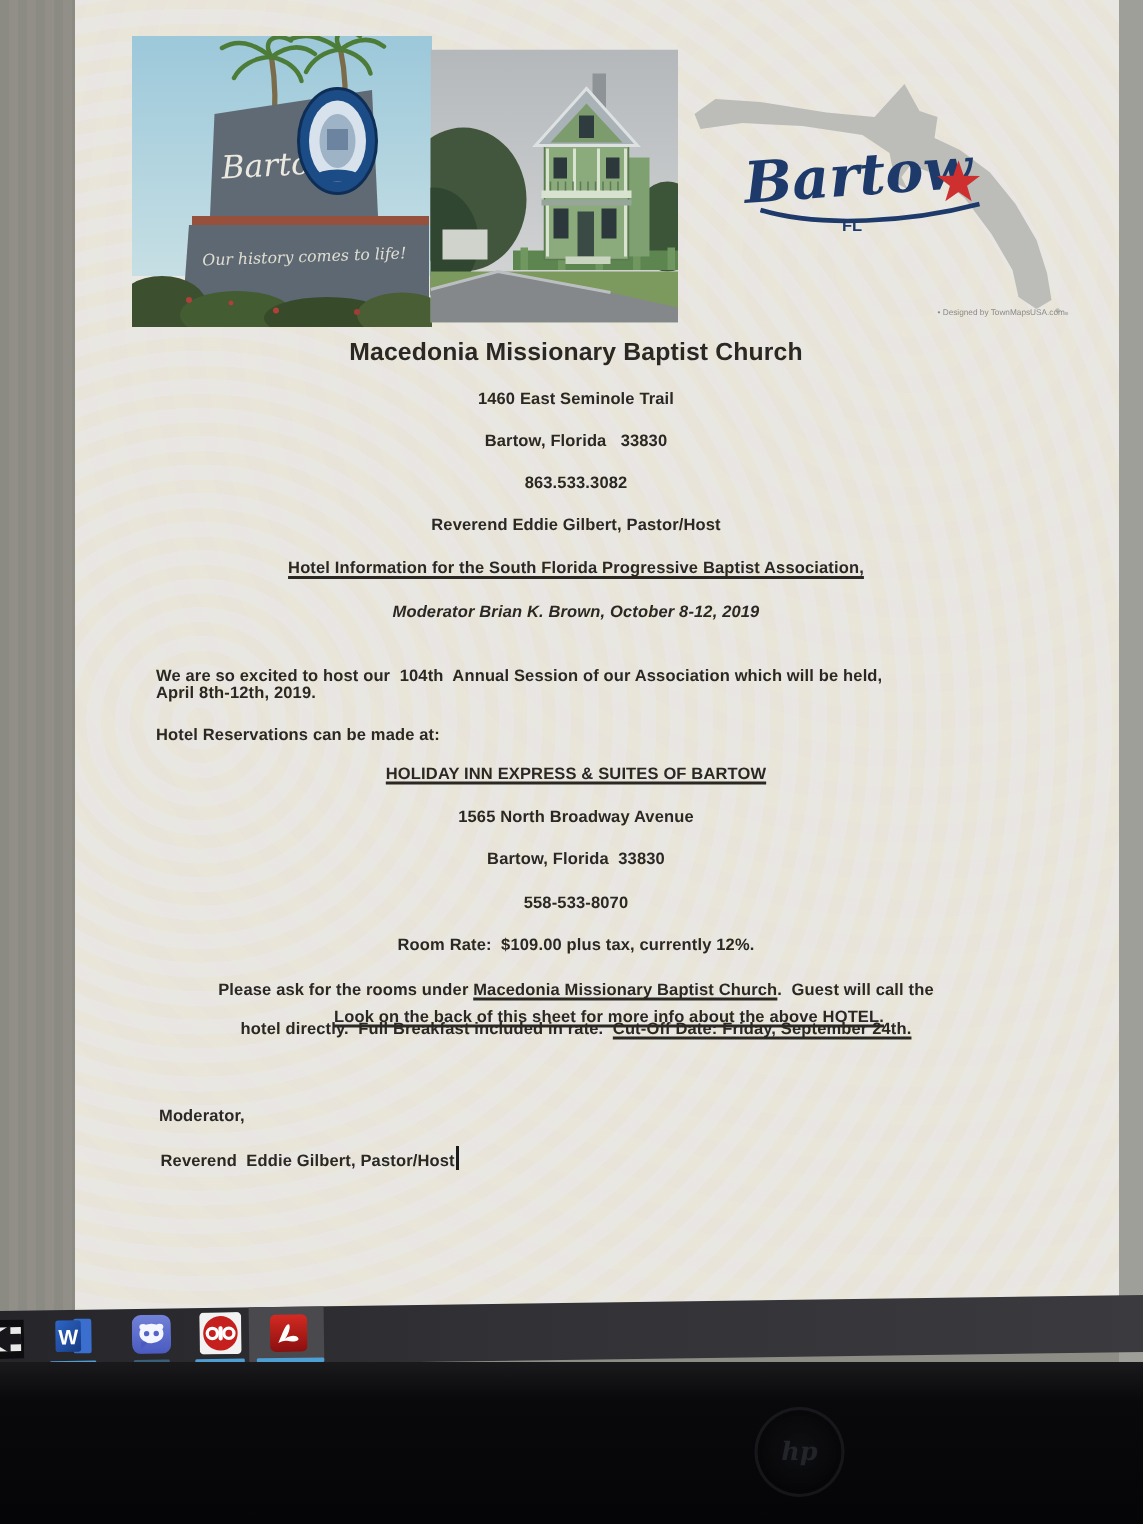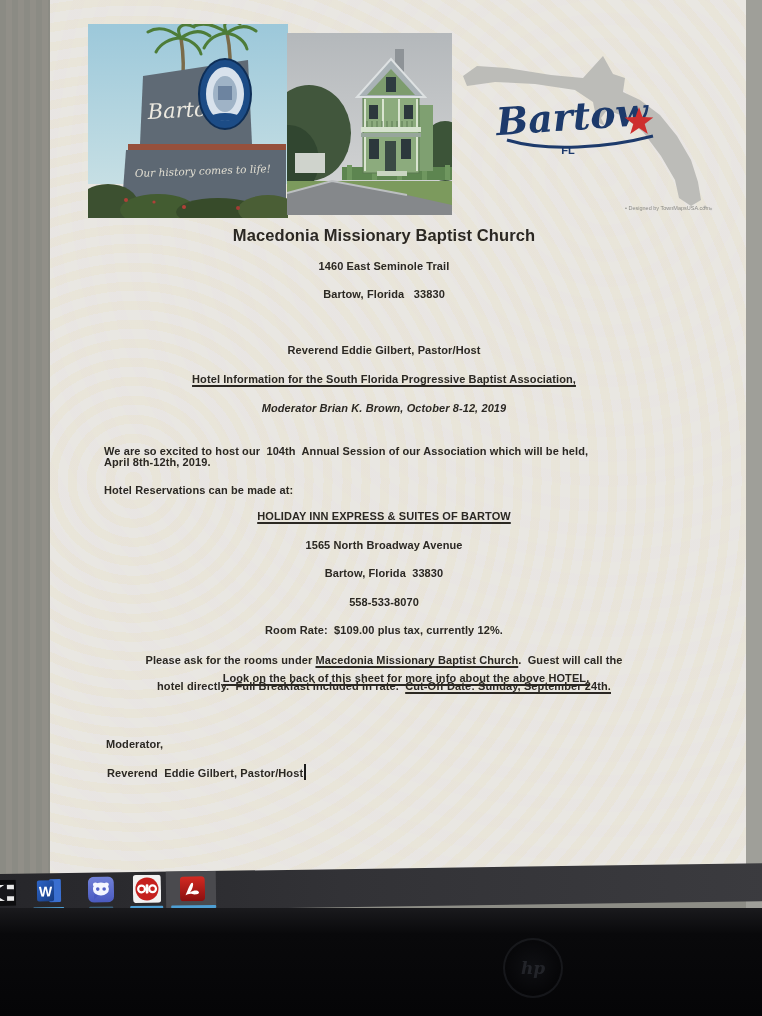--- a/index.html
+++ b/index.html
@@ -180,33 +180,34 @@
         <text x="118" y="112" text-anchor="middle" font-family="DejaVu Serif,serif" font-style="italic" font-weight="bold" font-size="38" fill="#1d3a6b" transform="rotate(-4 118 112)">Bartow</text>
         <path d="M52,122 C92,134 152,130 198,118" stroke="#1d3a6b" stroke-width="3" fill="none"></path>
         <text x="113" y="136" text-anchor="middle" font-size="11" font-weight="bold" fill="#1d3a6b">FL</text>
         <polygon fill="#ce2f2f" points="184,89 187.5,99.1 198.3,99.4 189.7,105.9 192.8,116.1 184,110 175.2,116.1 178.3,105.9 169.7,99.4 180.5,99.1"></polygon>
         <text x="170" y="192" font-size="5.5" fill="#8a8a86">• Designed by TownMapsUSA.com</text>
       </svg>
 
       <div class="line ctr title" style="top:226px;">Macedonia Missionary Baptist Church</div>
       <div class="line ctr" style="top:260px;font-weight:600;">1460 East Seminole Trail</div>
       <div class="line ctr" style="top:288px;font-weight:600;">Bartow, Florida   33830</div>
+      <div class="line ctr" style="top:316px;font-weight:600;">863.533.3082</div>
       <div class="line ctr" style="top:344px;">Reverend Eddie Gilbert, Pastor/Host</div>
       <div class="line ctr u" style="top:373px;">Hotel Information for the South Florida Progressive Baptist Association,</div>
       <div class="line ctr" style="top:402px;font-style:italic;">Moderator Brian K. Brown, October 8-12, 2019</div>
       <div class="line" style="top:430px;left:54px;margin-top:15px;">We are so excited to host our  104th  Annual Session of our Association which will be held,</div>
       <div class="line" style="top:456px;left:54px;">April 8th-12th, 2019.</div>
       <div class="line ctr u" style="top:510px;">HOLIDAY INN EXPRESS &amp; SUITES OF BARTOW</div>
       <div class="line" style="top:484px;left:54px;">Hotel Reservations can be made at:</div>
       <div class="line ctr" style="top:539px;">1565 North Broadway Avenue</div>
       <div class="line ctr" style="top:567px;">Bartow, Florida  33830</div>
       <div class="line ctr" style="top:596px;">558-533-8070</div>
       <div class="line ctr" style="top:624px;">Room Rate:  $109.00 plus tax, currently 12%.</div>
       <div class="line ctr" style="top:654px;"><span>Please ask for the rooms under </span><span class="u">Macedonia Missionary Baptist Church</span><span>.  Guest will call the</span></div>
-      <div class="line ctr" style="top:680px;"><span>hotel directly.  Full Breakfast included in rate.  </span><span class="u">Cut-Off Date: Sunday, September 24th.</span></div>
+      <div class="line ctr" style="top:680px;"><span>hotel directly.  Full Breakfast included in rate.  </span><span class="u">Cut-Off Date: Friday, September 24th.</span></div>
       <div class="line ctr" style="top:672px;padding-left:44px;"><span class="u">Look on the back of this sheet for more info about the above HOTEL.</span></div>
       <div class="line" style="top:738px;left:56px;">Moderator,</div>
       <div class="line" style="top:764px;left:57px;"><span>Reverend  Eddie Gilbert, Pastor/Host</span><span class="cursor"></span></div>
     </div>
   </div>
 
   <div class="taskbar">
     <div class="tb-hl"></div>
 
     <svg class="tb-ico" style="left:-6px;top:6px;" width="26" height="26" viewBox="0 0 26 26">

